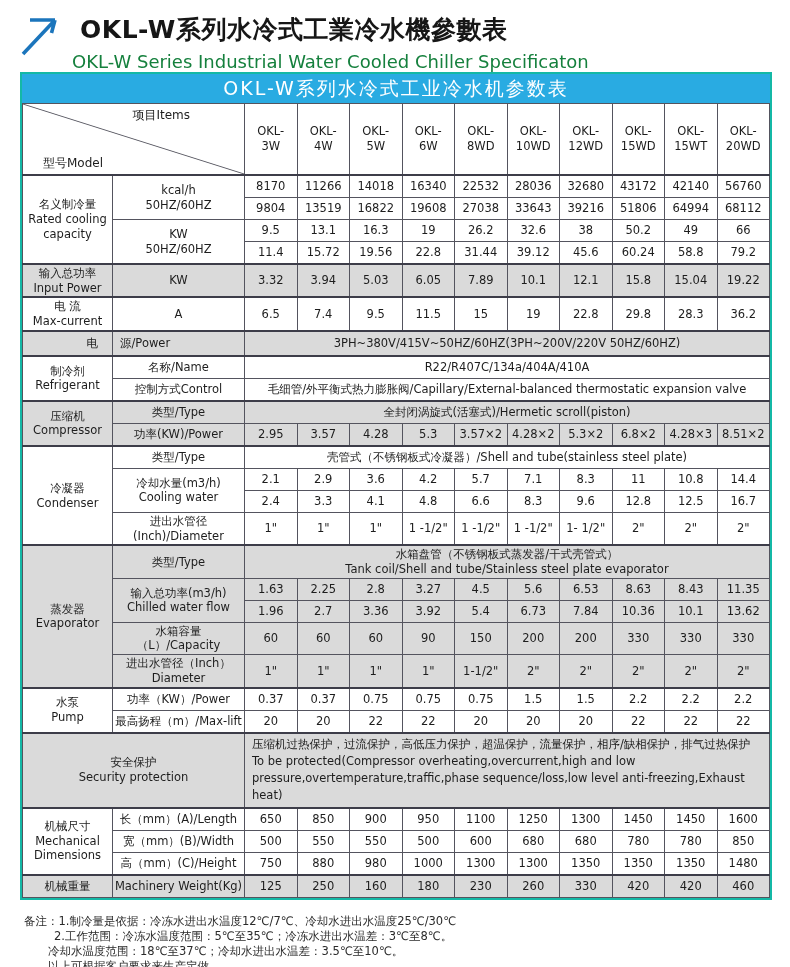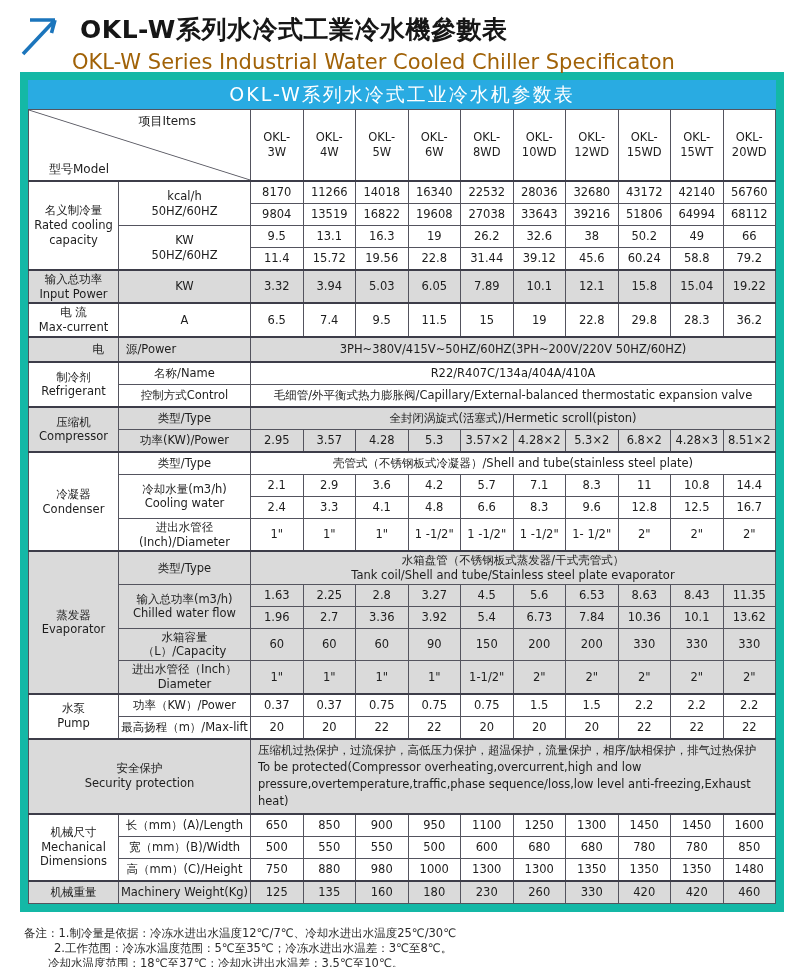--- a/index.html
+++ b/index.html
@@ -2,24 +2,24 @@
 <html><head>
 <meta charset="utf-8">
 <style>
   html,body{margin:0;padding:0;background:#ffffff;}
   body{width:790px;font-family:"DejaVu Sans","Liberation Sans",sans-serif;color:#1d1d1d;}
 
   
   .doc-header{display:flex;align-items:flex-start;padding:8px 0 0 14px;height:58px;}
   .logo{display:block;margin:2px 6px 0 0;}
   .titles h1{margin:8px;font-size:25px;line-height:28px;font-weight:700;color:#161616;letter-spacing:0.5px;}
-  .titles h2{margin:0;font-size:21px;line-height:20px;font-weight:500;color:#a16207;}
+  .titles h2{margin:0;font-size:18px;line-height:20px;font-weight:500;color:#15803d;}
 
   
-  .table-wrap{width:748px;margin:6px 0 8px 20px;border:8px solid #14b8a6;}
+  .table-wrap{width:748px;margin:6px 0 8px 20px;border:2px solid #14b8a6;}
   .caption{background:#29ABE2;color:#fff;text-align:center;font-size:19px;height:29px;line-height:29px;letter-spacing:2px;font-weight:500;}
   table{border-collapse:collapse;width:100%;table-layout:fixed;}
   col.c-grp{width:90px;} col.c-item{width:132px;}
   td,th{border:1px solid #54545e;text-align:center;vertical-align:middle;
         font-size:11.5px;font-weight:400;padding:1px 1px;line-height:1.28;height:19px;
         word-wrap:break-word;background:#fff;color:#1d1d1d;}
   thead th{height:36px;}
   tr.g td{background:#DADADA;}
   td.g{background:#DADADA;}
   tr.sec td{border-top:2px solid #3d3d49;}
@@ -891,21 +891,21 @@
             <td class="g">
               <div>机械重量</div>
             </td>
             <td class="g">
               <div>Machinery Weight(Kg)</div>
             </td>
             <td class="g">
               <div>125</div>
             </td>
             <td class="g">
-              <div>135</div>
+              <div>250</div>
             </td>
             <td class="g">
               <div>160</div>
             </td>
             <td class="g">
               <div>180</div>
             </td>
             <td class="g">
               <div>230</div>
             </td>

